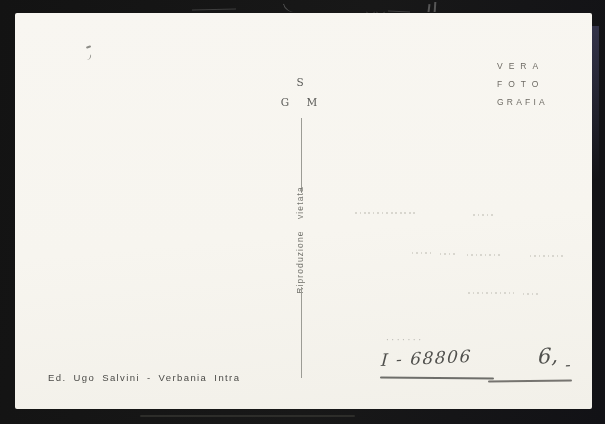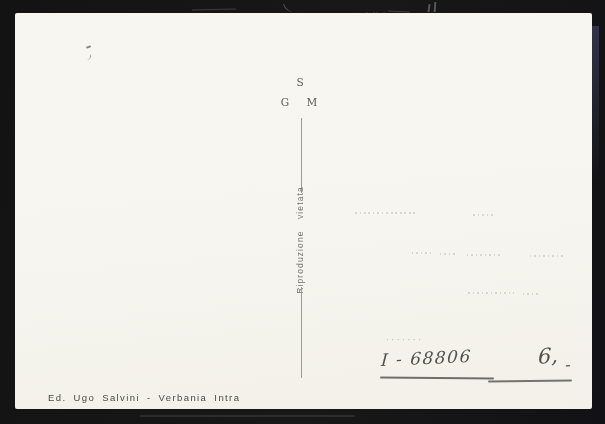--- a/index.html
+++ b/index.html
@@ -53,21 +53,21 @@
 
   
   .brand{position:absolute;left:482px;top:48px;color:#6d6a63;font-size:8.5px;}
   .brand-line{height:18px;letter-spacing:6px;white-space:nowrap;}
   .brand-line.tight{letter-spacing:3.2px;}
 
   
   .publisher{
     position:absolute;left:33px;top:359px;
     font-size:9.5px;color:#49494650;color:#4a4a47;
-    letter-spacing:1.4px;word-spacing:3px;white-space:nowrap;margin-top:20px;
+    letter-spacing:1.4px;word-spacing:3px;white-space:nowrap;
   }
 
   
   .ghost{position:absolute;height:1.5px;opacity:.9;
     background-image:repeating-linear-gradient(90deg,#d5d3cb 0 1.5px,transparent 1.5px 4.5px);}
   .g1{left:340px;top:199px;width:62px;}
   .g2{left:458px;top:201px;width:20px;}
   .g3{left:397px;top:239px;width:22px;}
   .g4{left:425px;top:240px;width:15px;}
   .g5{left:452px;top:241px;width:36px;}
@@ -105,20 +105,25 @@
     <div class="speck speck-2"></div>
 
     <div class="mono mono-s">S</div>
     <div class="mono mono-g">G</div>
     <div class="mono mono-m">M</div>
 
     <div class="divider divider-top"></div>
     <div class="notice">Riproduzione vietata</div>
     <div class="divider divider-bottom"></div>
 
+    <div class="brand">
+      <div class="brand-line">VERA</div>
+      <div class="brand-line">FOTO</div>
+      <div class="brand-line tight">GRAFIA</div>
+    </div>
 
     <div class="ghost g1"></div>
     <div class="ghost g2"></div>
     <div class="ghost g3"></div>
     <div class="ghost g4"></div>
     <div class="ghost g5"></div>
     <div class="ghost g6"></div>
     <div class="ghost g7"></div>
     <div class="ghost g8"></div>
 

